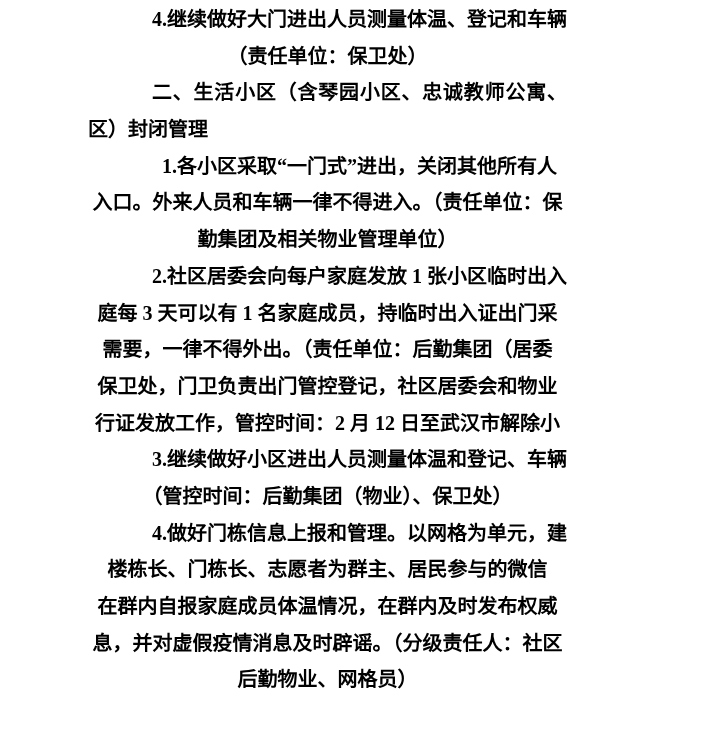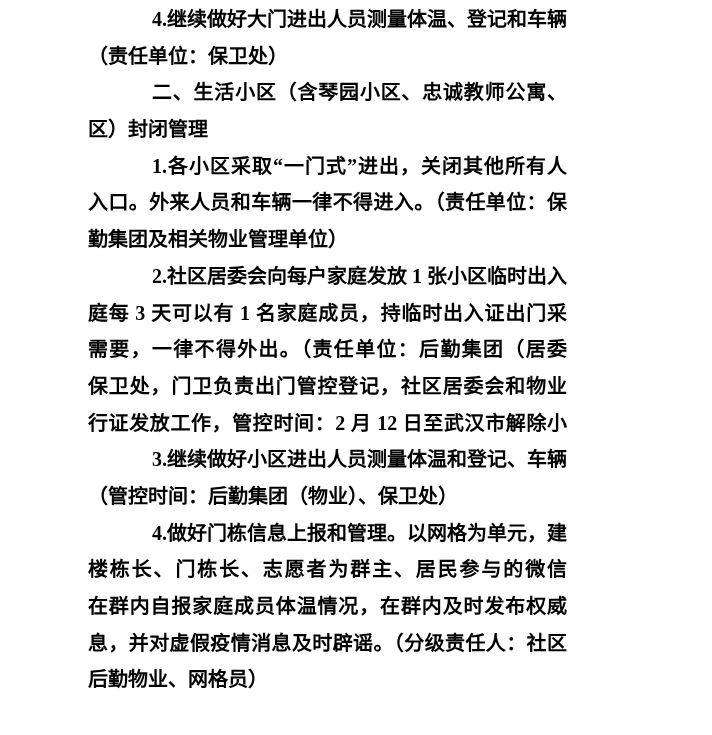--- a/index.html
+++ b/index.html
@@ -32,20 +32,21 @@
     text-align-last: justify;
   }
   
   .line.indent {
     text-indent: 64px;
   }
   
   .line.body {
     font-family: "Liberation Serif", "DejaVu Serif", serif;
     font-weight: 700;
+    text-align: center;
   }
   
   .line.heading {
     font-family: "Liberation Sans", "DejaVu Sans", sans-serif;
     font-weight: 700;
   }
 </style>
 </head>
 <body>
 

